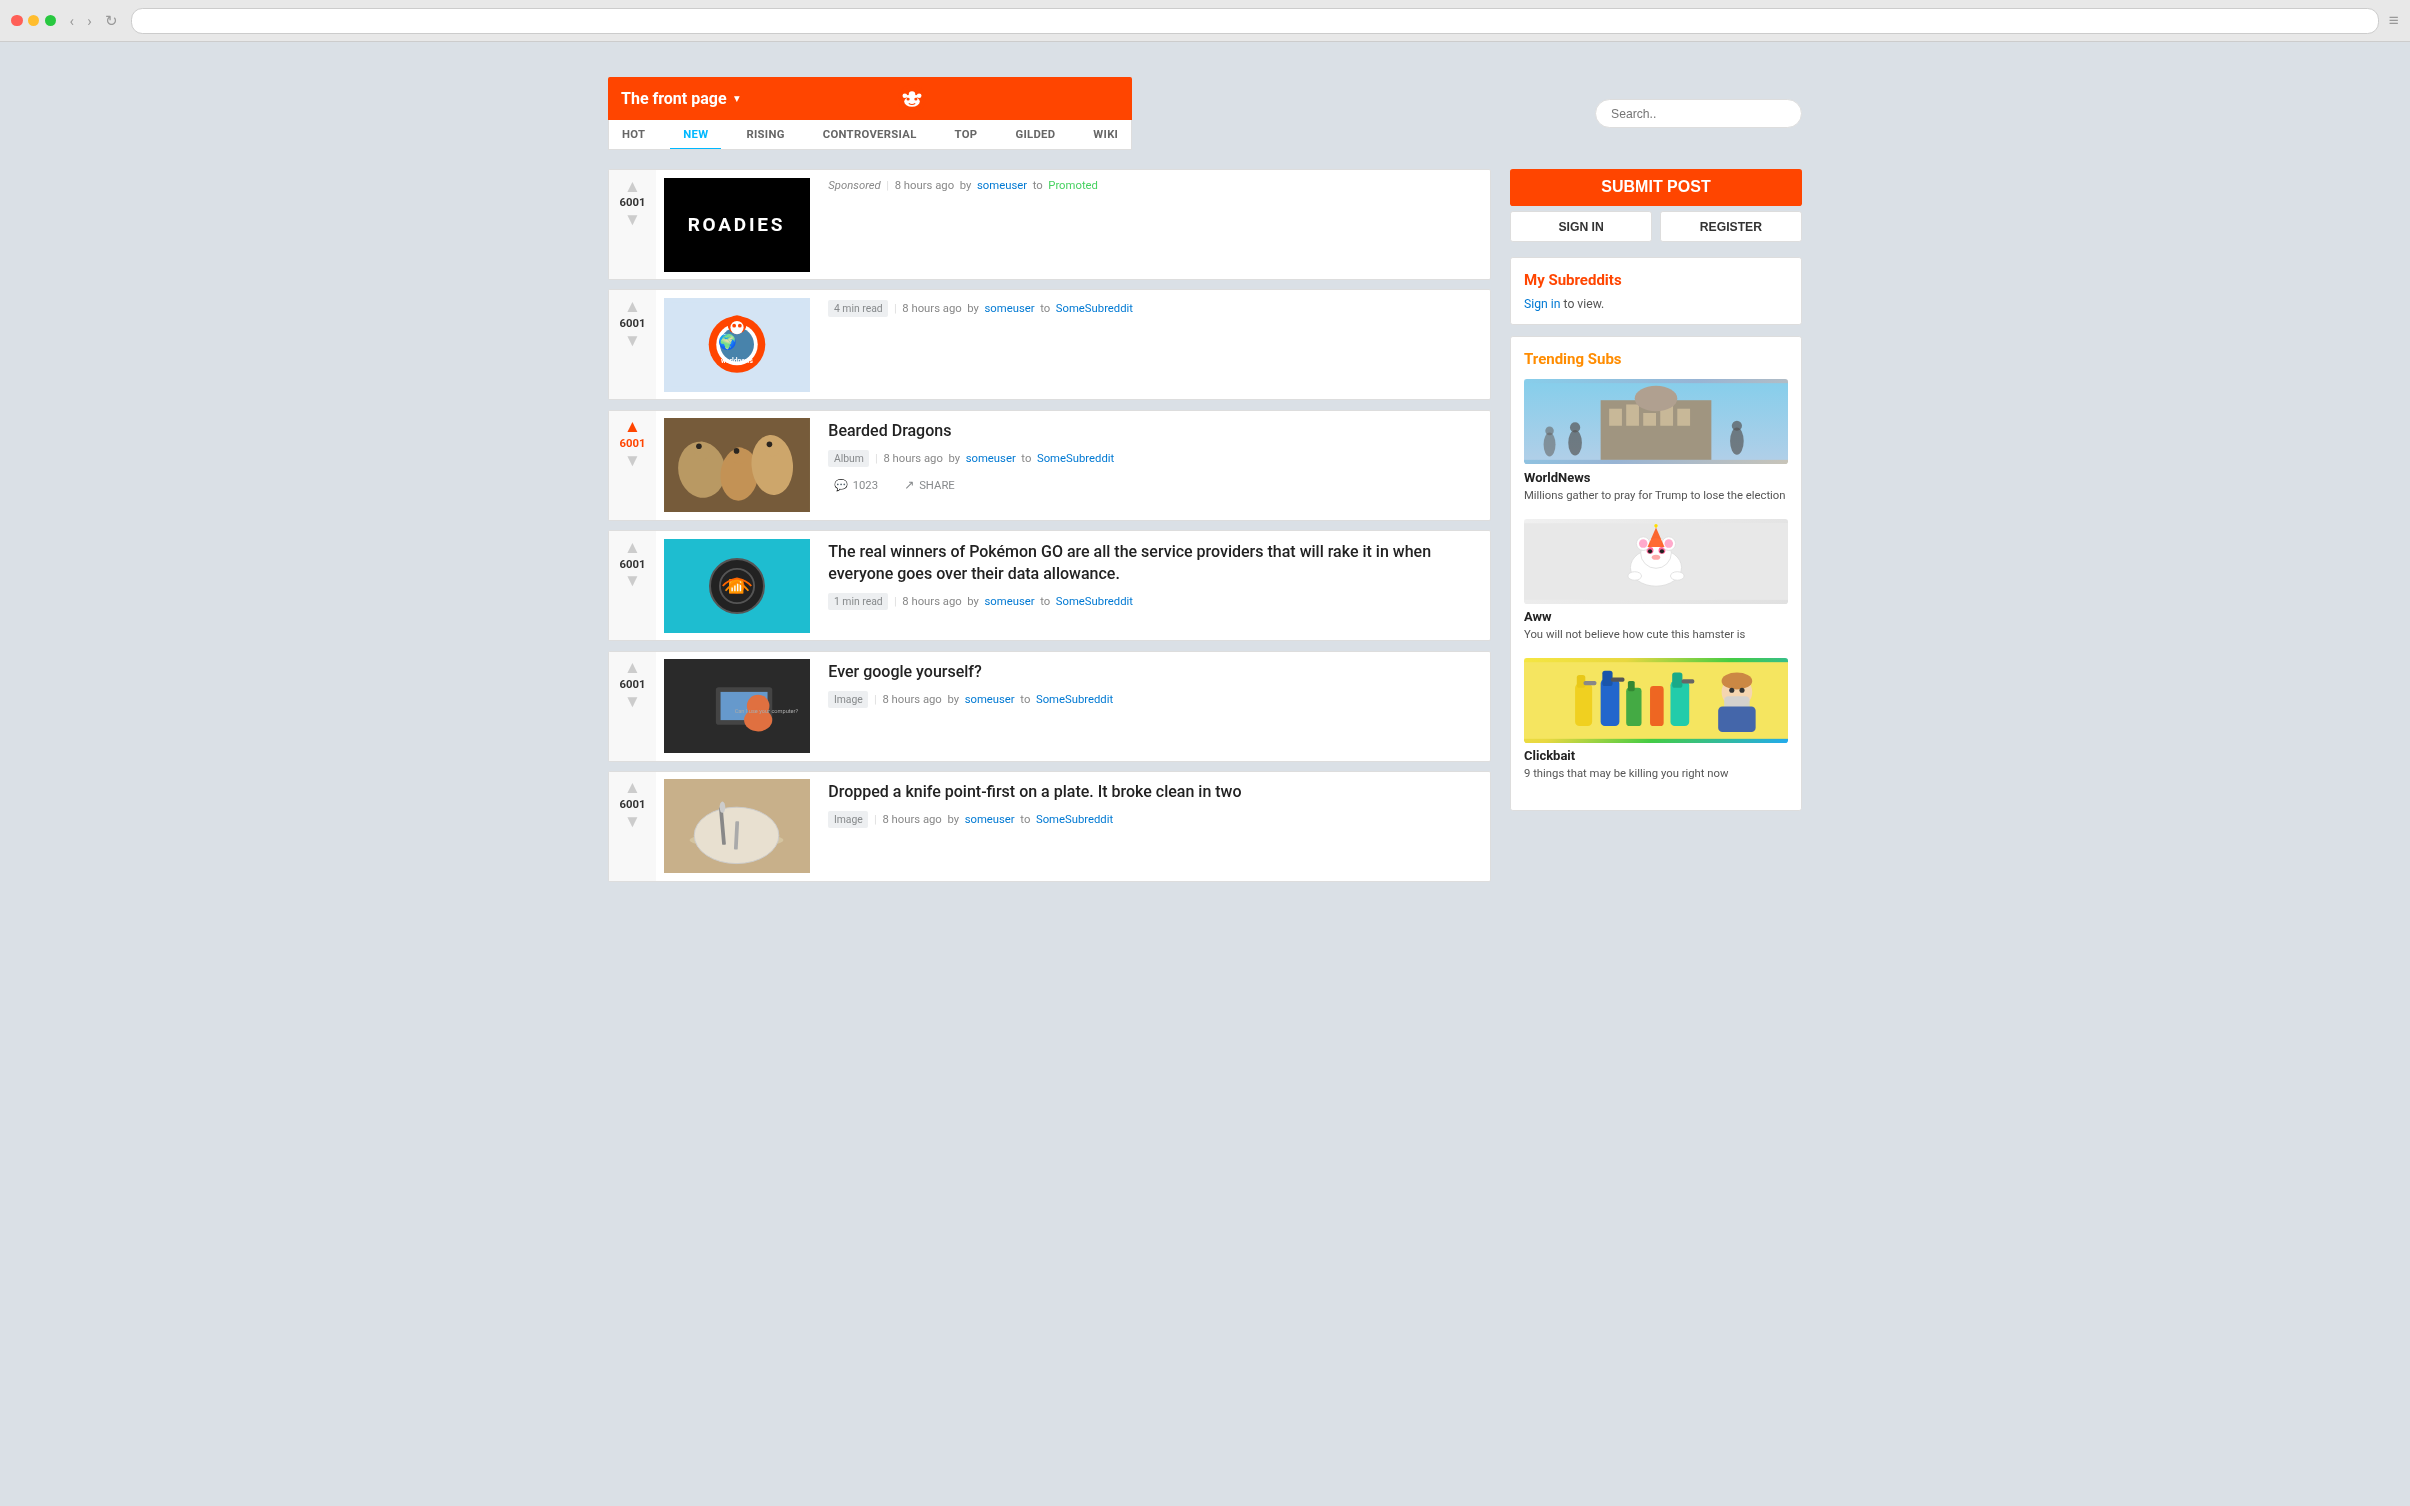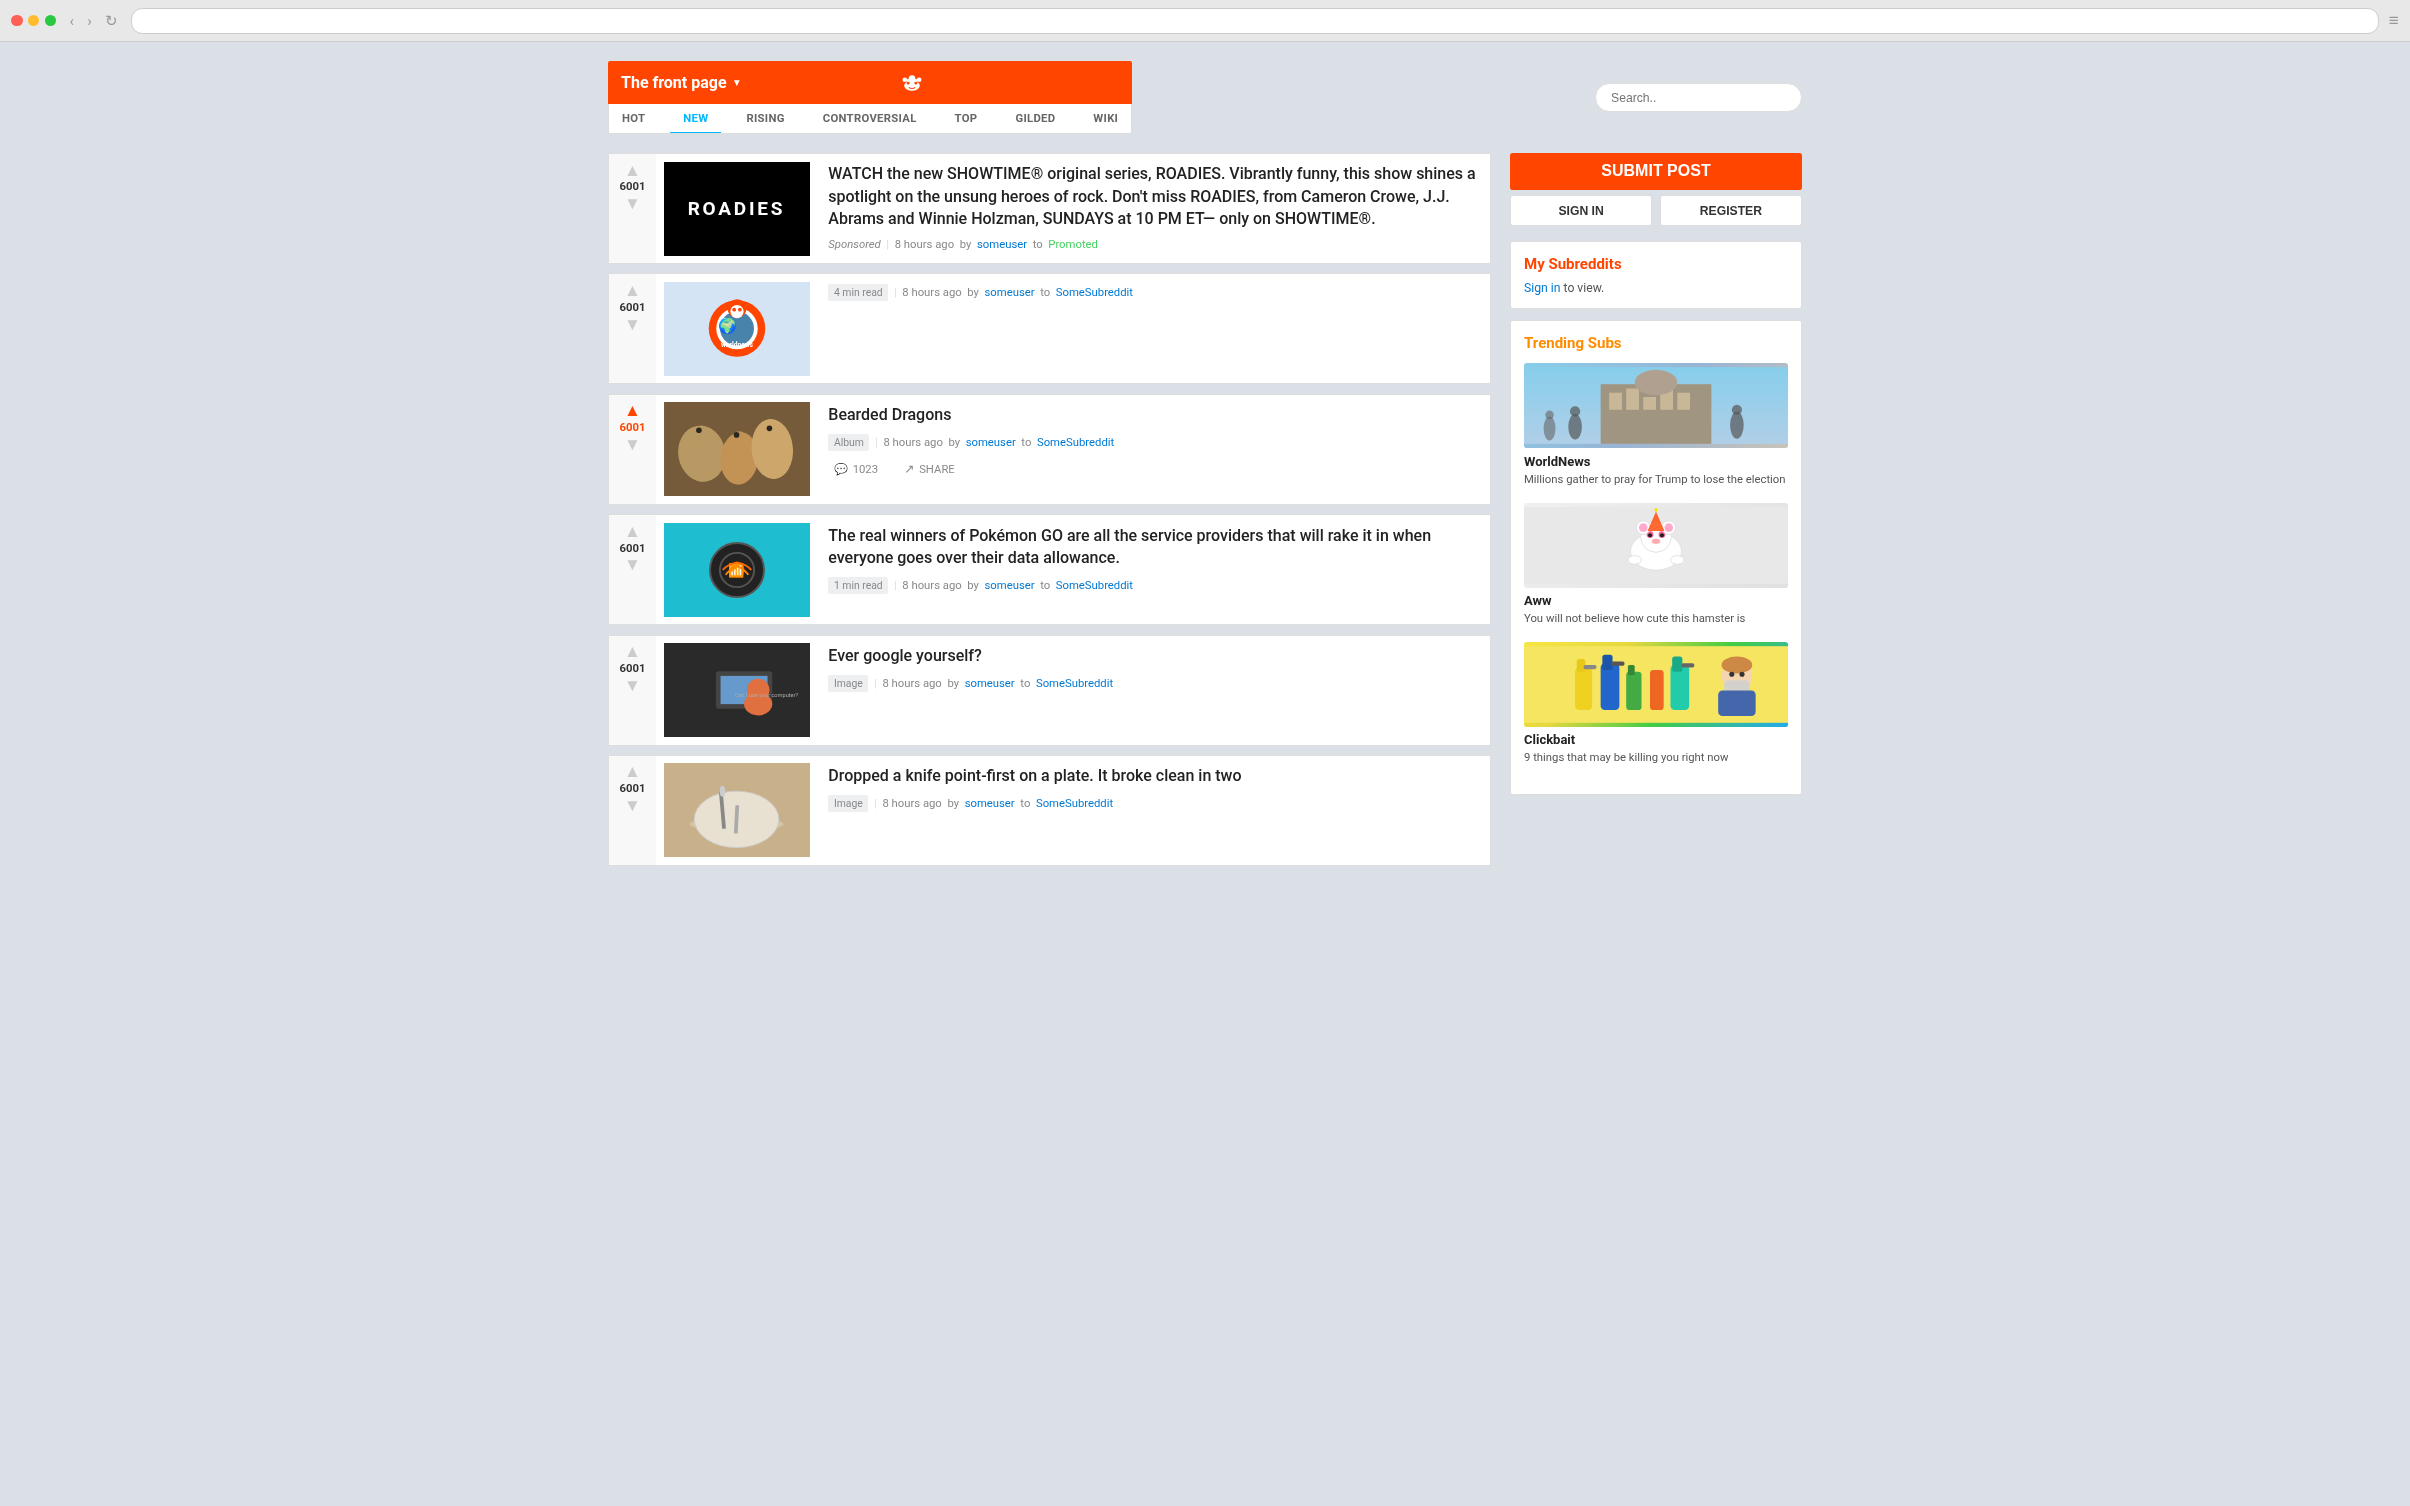--- a/index.html
+++ b/index.html
@@ -34,21 +34,21 @@
       padding: 3.8px 13px;
       font-size: 12.2px;
       color: #555;
       height: 26px;
     }
     .browser-menu { color: #999; font-size: 17px; cursor: pointer; }
 
     
     .page-wrapper {
       max-width: 1224px;
-      margin: 0 auto;
+      margin: 16px auto;
       padding: 19px 15px;
     }
 
     
     .site-header {
       display: flex;
       align-items: center;
       justify-content: space-between;
       margin-bottom: 19px;
     }
@@ -527,21 +527,20 @@
       <div class="post-card" id="post-1">
         <div class="vote-column">
           <span class="vote-arrow up">▲</span>
           <span class="vote-count">6001</span>
           <span class="vote-arrow down">▼</span>
         </div>
         <div class="thumb-roadies">
           <span class="thumb-roadies-text">ROADIES</span>
         </div>
         <div class="post-content">
-          <div class="post-title">WATCH the new SHOWTIME® original series, ROADIES. Vibrantly funny, this show shines a spotlight on the unsung heroes of rock. Don't miss ROADIES, from Cameron Crowe, J.J. Abrams and Winnie Holzman, SUNDAYS at 10 PM ET— only on SHOWTIME®.</div>
           <div class="post-meta">
             <span class="sponsored-badge">Sponsored</span>
             <span class="meta-separator">|</span>
             <span>8 hours ago</span>
             <span>by</span>
             <a href="#">someuser</a>
             <span>to</span>
             <a href="#" class="promoted-link">Promoted</a>
           </div>
         </div>

